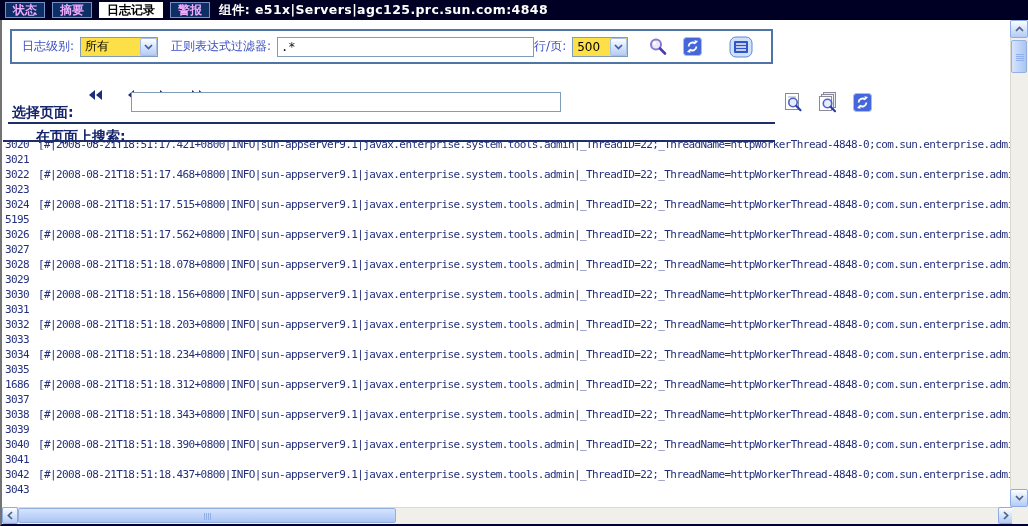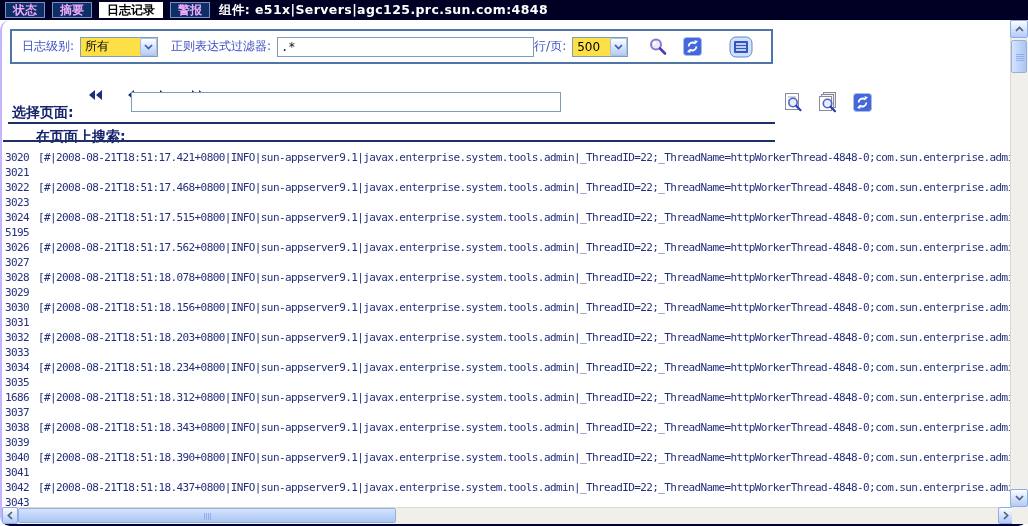--- a/index.html
+++ b/index.html
@@ -12,21 +12,21 @@
             background:#000024; display:flex; align-items:center; }
   .tabbar { display:flex; align-items:center; gap:7px; padding-left:5px; }
   .tab { height:16px; line-height:14px; padding:0 7px; font-size:12px; font-weight:bold;
          color:#f0abfc; background:#0e2f66; border:1px solid #7291c9; white-space:nowrap; cursor:pointer; }
   .tab.selected { background:#fff; color:#000; border-color:#fff; }
   .component-text { color:#fff; font-size:12.5px; font-weight:bold; margin-left:9px;
                     letter-spacing:.4px; white-space:nowrap; }
 
   
   .content { position:absolute; top:20px; left:0; width:1028px; height:506px;
-             background:#fff; border-left:2px solid #c4b5fd; border-bottom:2px solid #000033;border-radius:10px; }
+             background:#fff; border-left:2px solid #737373; border-bottom:2px solid #000033; }
 
   
   .toolbar { position:absolute; left:8px; top:9px; width:763px; height:35px;
              border:2px solid #4f74a6; display:flex; align-items:center; padding:0 10px; }
   .lbl-blue { color:#3b4ec4; font-size:12px; white-space:nowrap; }
   .lbl-navy { color:#15246b; font-size:14px; font-weight:bold; white-space:nowrap;margin-top:36px; }
 
   .xp-select { height:20px; border:1px solid #7f9db9; background:#fde047; display:flex;
                align-items:center; font-size:12px; color:#000; cursor:default; }
   .xp-select .val { padding:0 4px; flex:1 1 auto; }
@@ -47,21 +47,21 @@
   
   .searchrow { position:absolute; left:34px; top:72px; display:flex; }
   .searchrow input { width:430px; margin-left:5px; }
   .search-icons { position:absolute; left:781px; top:72px; display:flex; align-items:center; gap:13px; }
 
   
   .rule1 { position:absolute; left:6px; top:102px; width:767px; height:2px; background:#1c2f66; }
   .rule2 { position:absolute; left:1px; top:120px; width:772px; height:2px; background:#1c2f66; }
 
   
-  .logarea { position:absolute; left:0; top:128px; width:1008px; height:363px;
+  .logarea { position:absolute; left:0; top:115px; width:1008px; height:363px;
              overflow:hidden; padding-top:2px;
              font-family:"DejaVu Sans Mono","Liberation Mono",monospace;
              font-size:11px; letter-spacing:-0.6px; color:#24307c; }
   .log-row { display:flex; height:15px; line-height:15px; white-space:nowrap; }
   .log-row .ln { width:32px; padding-left:3px; flex:0 0 auto; }
   .log-row .lt { margin-left:4px; white-space:pre; }
 
   
   .vscroll { position:absolute; right:0; top:0; width:18px; height:487px;
              background:#f1efe9; box-shadow:inset 1px 0 0 #dcd9d0; }

